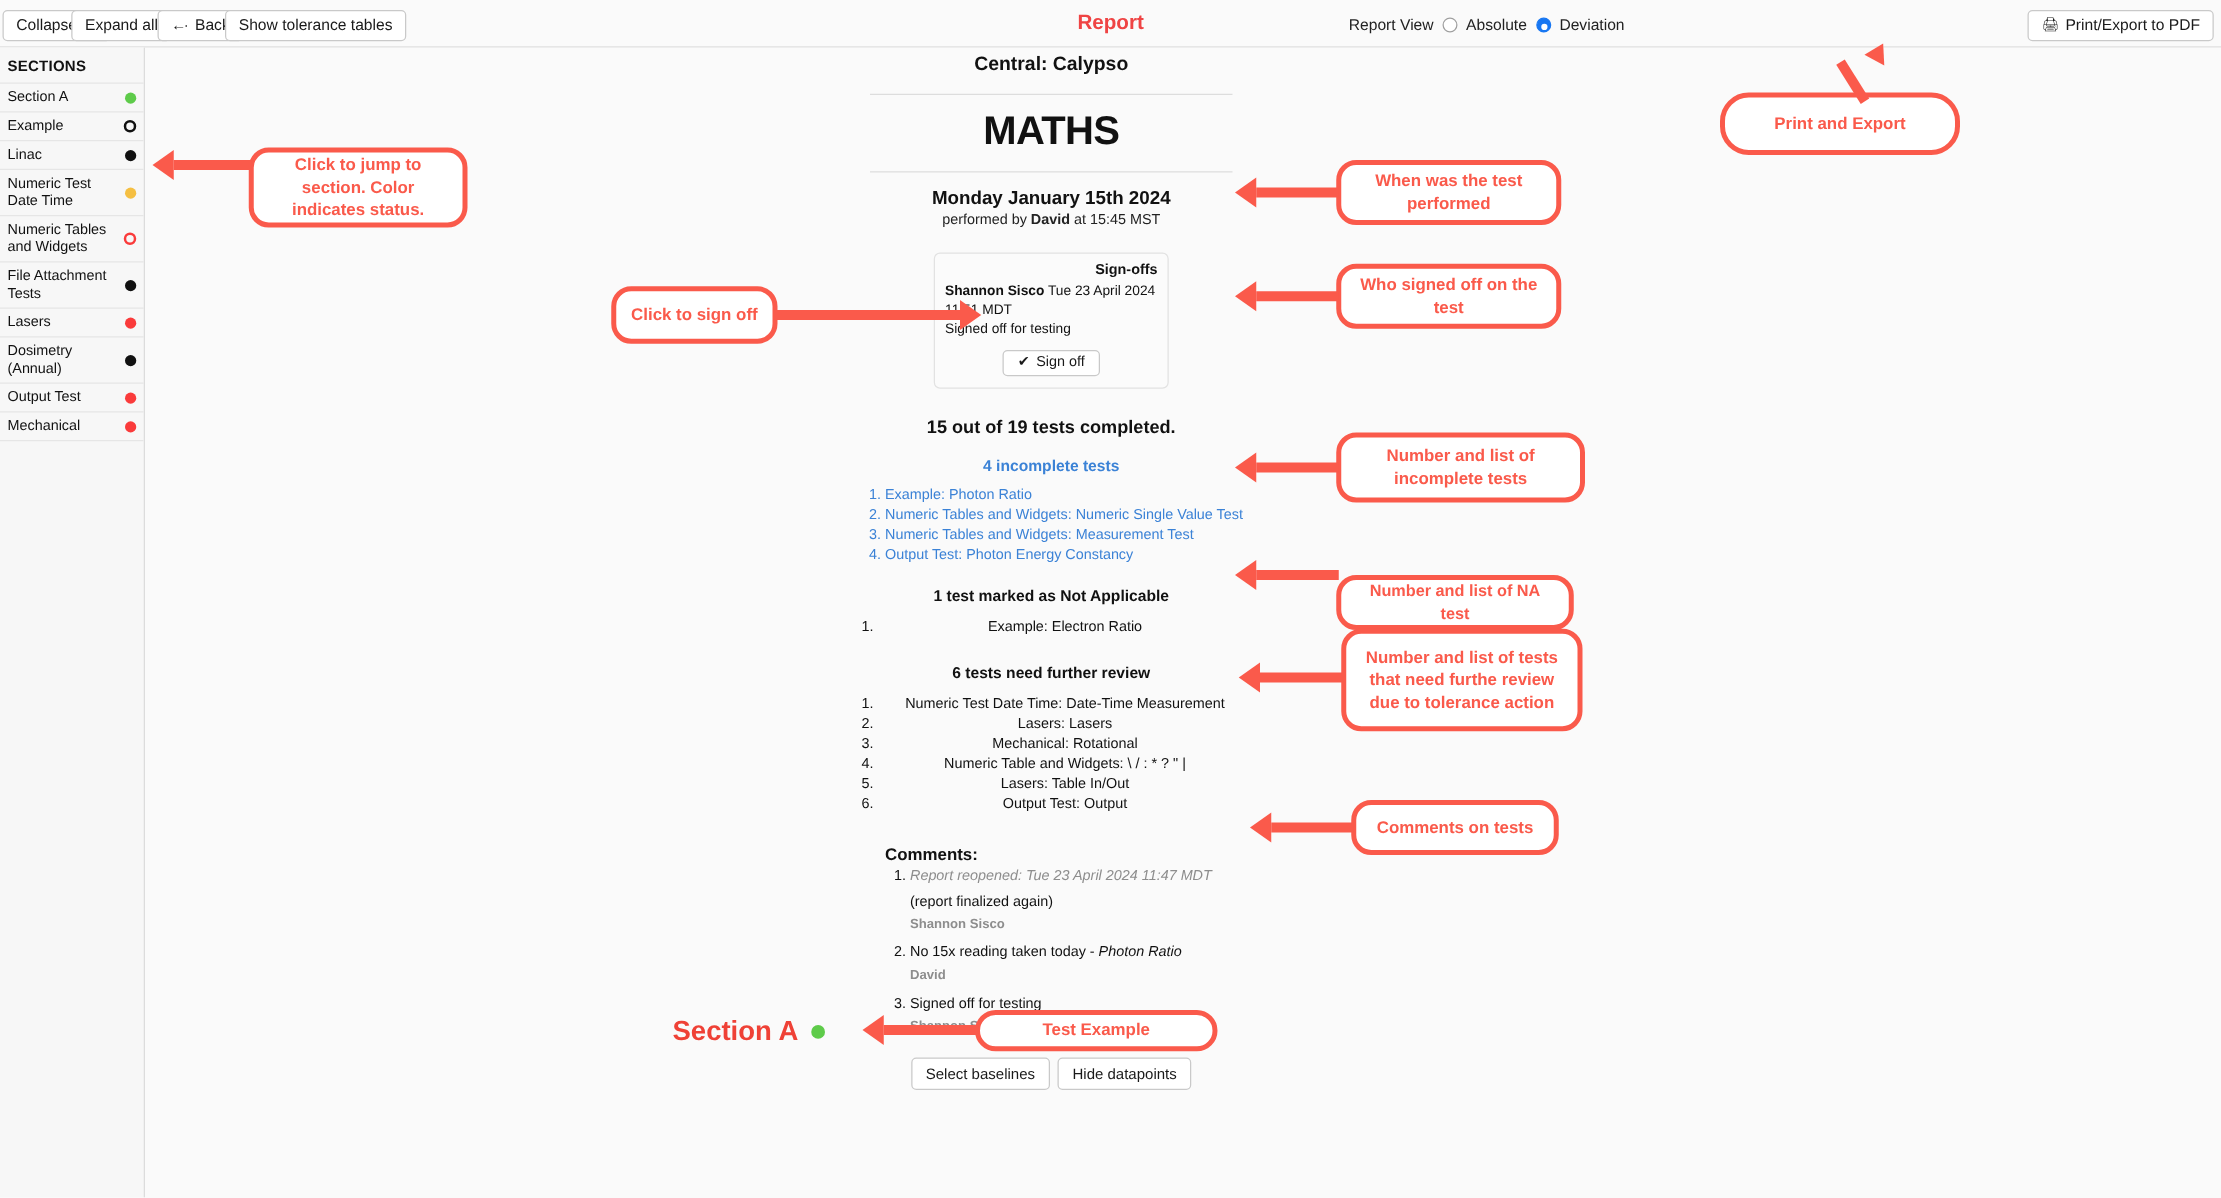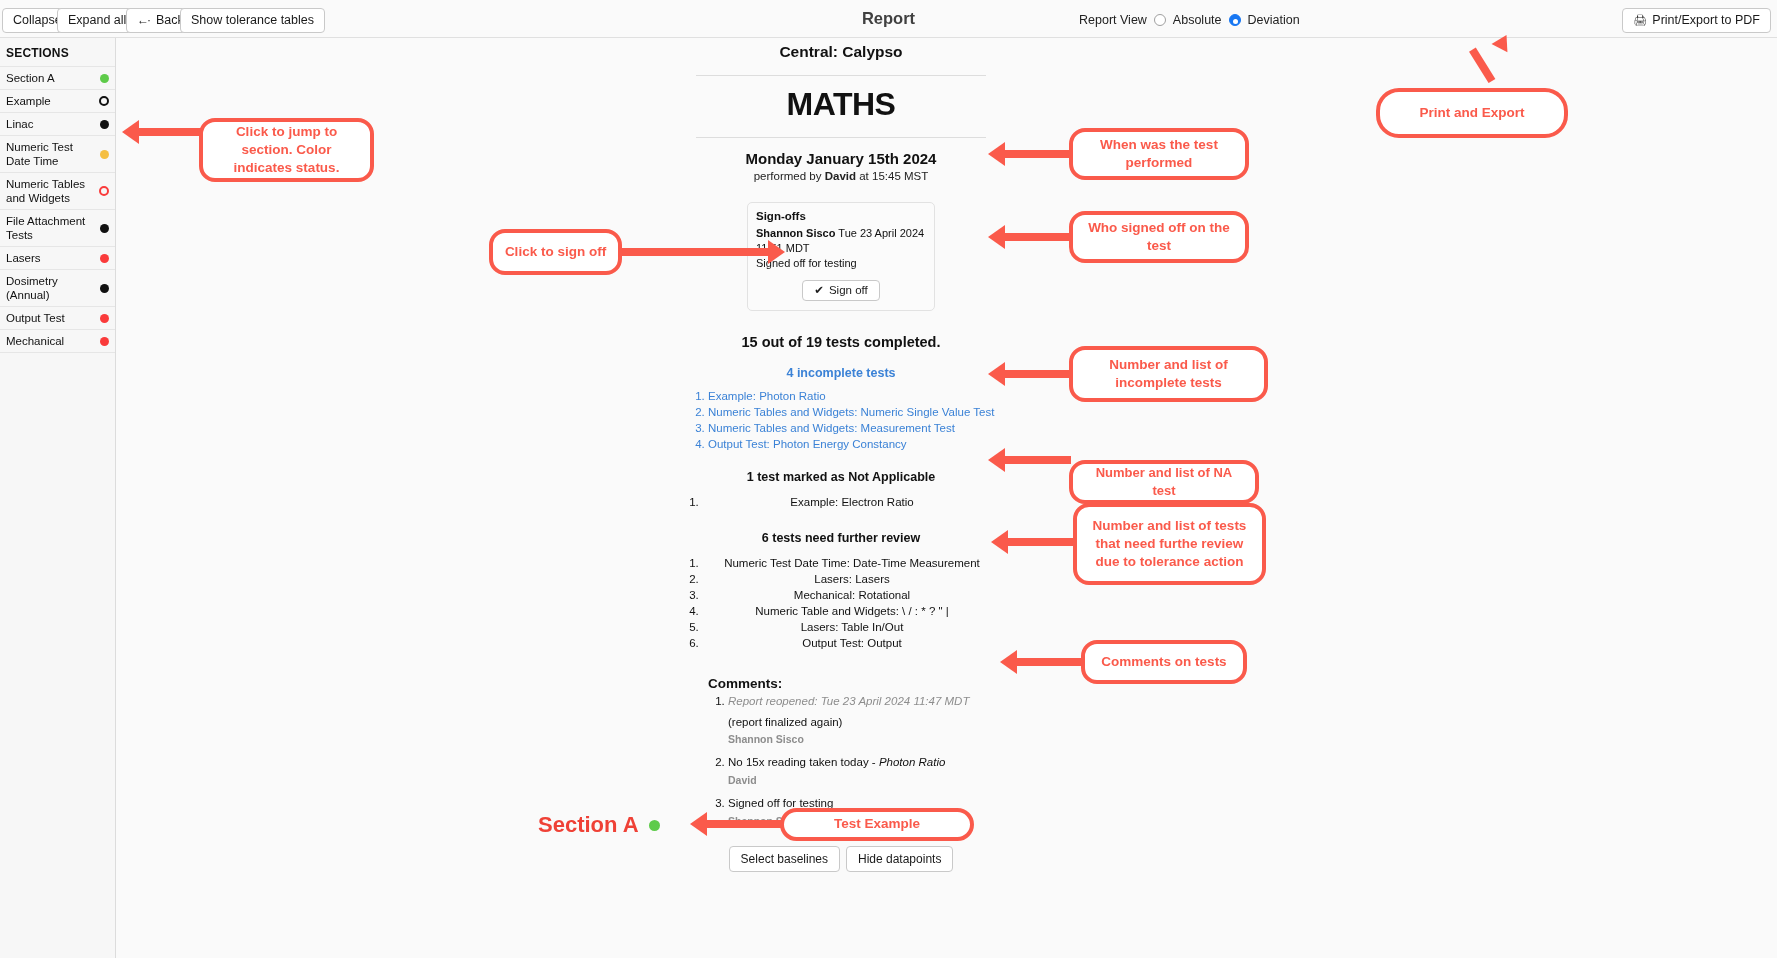--- a/index.html
+++ b/index.html
@@ -32,21 +32,21 @@
   }
 
   .tb-collapse { position: absolute; left: 2px; top: 8px; }
   .tb-expand   { position: absolute; left: 57px; top: 8px; text-align: right; }
   .tb-back     { position: absolute; left: 126px; top: 8px; gap: 7px; }
   .tb-tol      { position: absolute; left: 180px; top: 8px; }
 
   .report-title {
     position: absolute; left: 0; right: 0; top: 9px;
     text-align: center;
-    font-size: 16.5px; font-weight: bold; color: #404040;
+    font-size: 16.5px; font-weight: bold; color: #ef4444;
   }
 
   .reportview {
     position: absolute; left: 1079px; top: 13px;
     display: flex; align-items: center; gap: 7px;
     font-size: 12.5px; color: #222;
   }
   .radio-outer {
     width: 12px; height: 12px; border-radius: 50%;
     border: 1px solid #a0a0a0; background: #fff;
@@ -114,21 +114,21 @@
 
   .signoff-box {
     margin: 20px auto 0 auto;
     width: 188px;
     border: 1px solid #e2e2e2;
     border-radius: 5px;
     background: #fbfbfb;
     padding: 7px 8px 9px 8px;
     text-align: left;
   }
-  .signoff-title { font-size: 11.5px; font-weight: bold; text-align: left; }
+  .signoff-title { font-size: 11.5px; font-weight: bold; text-align: right; }
   .signoff-row { font-size: 11px; margin-top: 4px; line-height: 1.35; }
   .signoff-row b { font-weight: bold; }
   .signoff-note { font-size: 11px; margin-top: 1px; }
   .signoff-btn-wrap { text-align: center; margin-top: 11px; }
   .signoff-btn { font-size: 11.5px; gap: 5px; padding: 3px 11px; }
 
   .completed {
     margin-top: 23px; font-size: 14.5px; font-weight: bold;
   }
   .incomplete-head {
@@ -371,21 +371,21 @@
   <div class="anno-layer">
 
     <div class="callout" style="left:199px; top:100px; width:175px; height:64px;margin-top:18px;">Click to jump to section. Color indicates status.</div>
     <div class="arrow-h" style="left:139px; top:128px; width:62px;"></div>
     <div class="arrow-head-left" style="left:122px; top:120px;"></div>
 
     <div class="callout" style="left:489px; top:229px; width:133px; height:46px;">Click to sign off</div>
     <div class="arrow-h" style="left:620px; top:248px; width:150px;"></div>
     <div class="arrow-head-right" style="left:768px; top:240px;"></div>
 
-    <div class="callout" style="left:1376px; top:88px; width:192px; height:50px;border-radius:23px;">Print and Export</div>
+    <div class="callout" style="left:1376px; top:74px; width:192px; height:50px;border-radius:23px;">Print and Export</div>
     <div class="anno-line" style="left:1488px; top:44px; width:8px; height:37px; transform:rotate(-32deg); transform-origin: 50% 100%;"></div>
     <div style="position:absolute; left:1494px; top:34px; width:0; height:0; border-left:9px solid transparent; border-right:9px solid transparent; border-bottom:15px solid #fa5a4b; transform:rotate(28deg);"></div>
 
     <div class="callout" style="left:1069px; top:128px; width:180px; height:52px;">When was the test performed</div>
     <div class="arrow-h" style="left:1005px; top:150px; width:66px;"></div>
     <div class="arrow-head-left" style="left:988px; top:142px;"></div>
 
     <div class="callout" style="left:1069px; top:211px; width:180px; height:52px;">Who signed off on the test</div>
     <div class="arrow-h" style="left:1005px; top:233px; width:66px;"></div>
     <div class="arrow-head-left" style="left:988px; top:225px;"></div>

